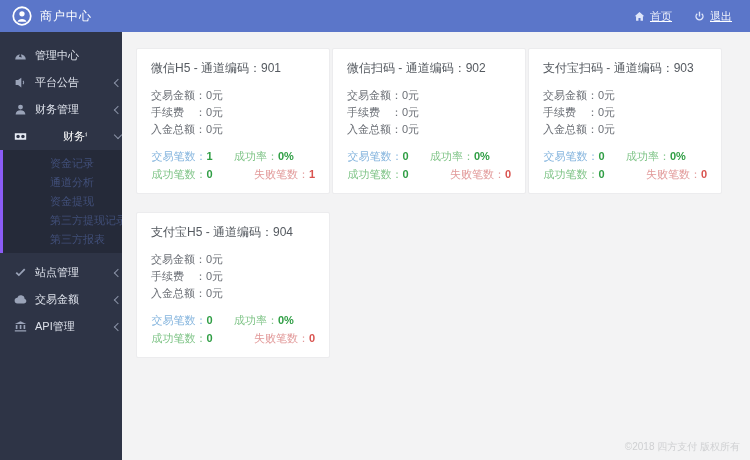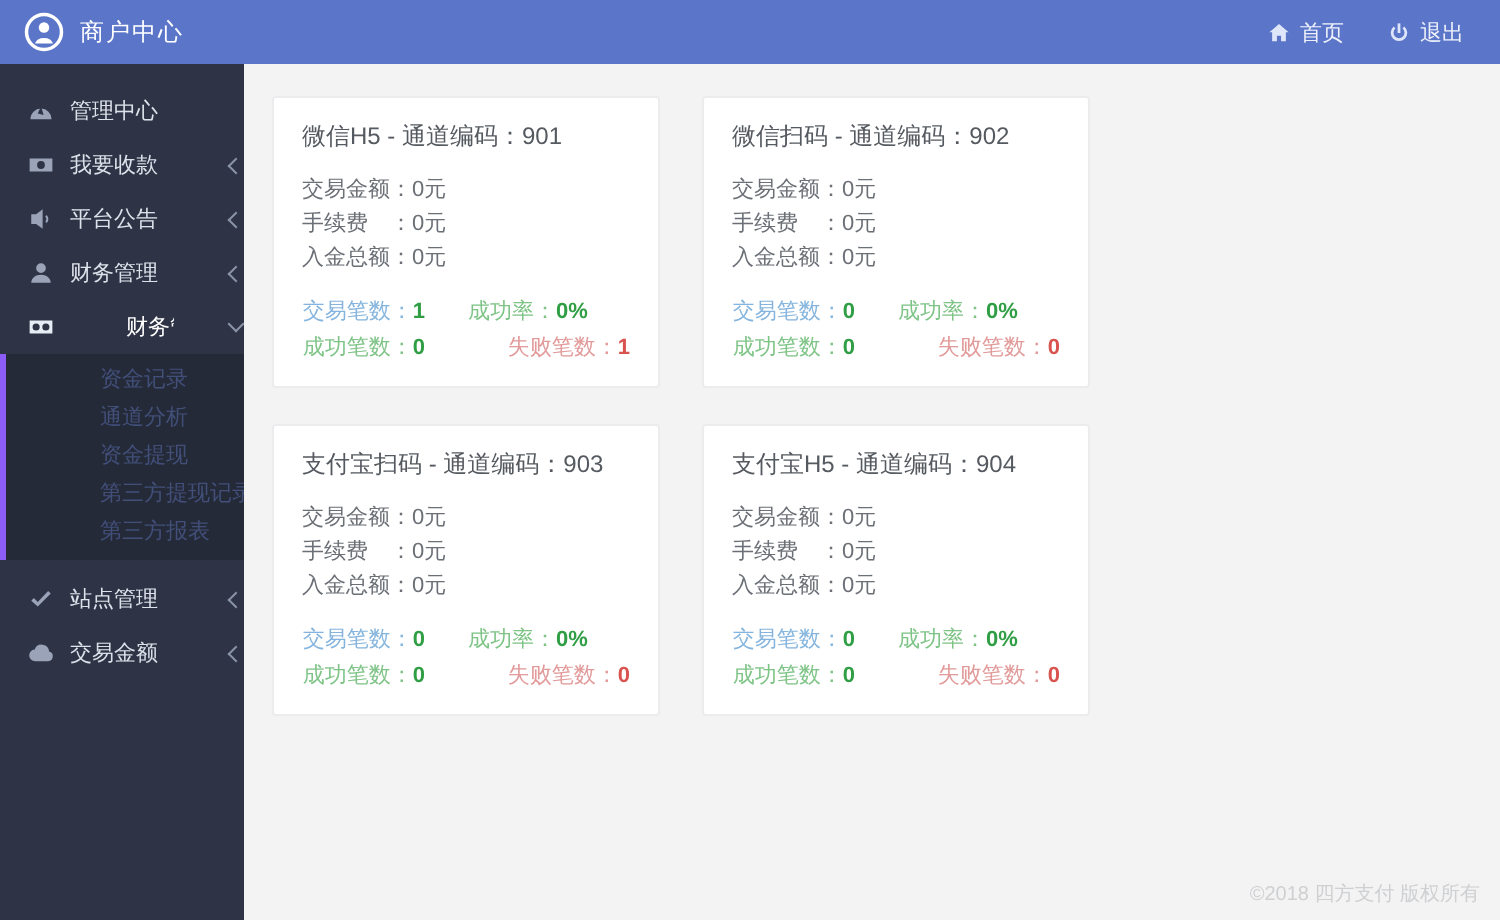--- a/index.html
+++ b/index.html
@@ -3,41 +3,41 @@
 <meta charset="utf-8">
 <style>
   * { margin:0; padding:0; box-sizing:border-box; }
   html,body { width:750px; height:460px; overflow:hidden; font-family:"Liberation Sans","DejaVu Sans",sans-serif; background:#f3f3f4; }
   .page { position:relative; width:750px; height:460px; }
 
   
   .topbar { position:absolute; top:0; left:0; width:750px; height:32px; background:#5b76c9; display:flex; align-items:center; color:#fff; z-index:5; }
   .brand { display:flex; align-items:center; gap:8px; padding-left:12px; }
   .brand-title { font-size:12px; letter-spacing:1px; }
-  .topnav { margin-left:auto; display:flex; align-items:center; gap:22px; padding-right:18px; }
+  .topnav { margin-left:auto; display:flex; align-items:center; gap:22px; padding-right:18px;text-decoration:underline; }
   .topnav-link { display:flex; align-items:center; gap:5px; font-size:11px; color:#eef1fb; cursor:pointer; }
   .topnav-link svg { display:block; }
 
   
   .sidebar { position:absolute; top:32px; left:0; width:130px; height:428px; background:#2e3446; padding-top:10px; }
   .nav-item { height:27px; display:flex; align-items:center; padding:0 9px 0 14px; color:#dde1ea; font-size:11px; cursor:pointer; }
   .nav-item .mi { width:13px; height:13px; margin-right:8px; color:#9aa3b8; flex:0 0 13px; }
   .nav-item.active { color:#ffffff;gap:28px; }
   .nav-item.active .mi { color:#e8ecf5; }
   .nav-label { flex:1; white-space:nowrap; overflow:hidden; }
   .chev { width:6px; height:6px; border-right:1px solid #8a92a6; border-bottom:1px solid #8a92a6; flex:0 0 6px; }
   .chev.left { transform:rotate(135deg); }
   .chev.down { transform:rotate(45deg); margin-top:-3px; }
 
   .submenu { background:rgba(0,0,0,0.18); border-left:3px solid #8b5cf6; padding:4px 16px; }
   .submenu-item { height:19px; line-height:19px; padding-left:31px; font-size:11px; color:#414f79; cursor:pointer; white-space:nowrap; }
 
   
   .main { position:absolute; top:32px; left:122px; width:628px; height:428px; background:#f3f3f4; padding:16px 8px 0 14px; }
-  .cards { display:flex; flex-wrap:wrap; gap:18px 21px; }
+  .cards { display:flex; flex-wrap:wrap; gap:18px 2px; }
   .card { width:194px; background:#ffffff; border:1px solid #ececee; border-radius:2px; padding:11px 14px 10px 14px; }
   .card-title { font-size:12px; color:#555a60; margin-bottom:10px; white-space:nowrap; }
   .detail-line { font-size:11px; color:#6b6f76; line-height:17px; white-space:nowrap; }
   .stats { display:grid; grid-template-columns:1.12fr 1fr; margin-top:9px;text-align:center; }
   .stat { font-size:11px; line-height:18px; white-space:nowrap; }
   .lbl-blue { color:#85b5de; }
   .lbl-green { color:#7fc487; }
   .lbl-red { color:#e29a9a;margin-left:41px; }
   .val-green { color:#2f9e44; font-weight:bold; }
   .val-red { color:#d9534f; font-weight:bold; }
@@ -78,27 +78,20 @@
   <div class="sidebar">
 
     <div class="nav-item">
       <svg class="mi" viewBox="0 0 16 16" fill="currentColor">
         <path d="M1.5 13a6.5 6.5 0 0 1 13 0z"></path>
           <path d="M8 5l1.6 5.5L6 9.5z" fill="#2e3446"></path>
       </svg>
       <span class="nav-label">管理中心</span>
     </div>
 
-    <div class="nav-item">
-      <svg class="mi" viewBox="0 0 16 16" fill="currentColor">
-        <path fill-rule="evenodd" d="M1 4h14v8H1zm7 1.6A2.4 2.4 0 1 0 8 10.4 2.4 2.4 0 0 0 8 5.6z"></path>
-      </svg>
-      <span class="nav-label">我要收款</span>
-      <span class="chev left"></span>
-    </div>
 
     <div class="nav-item">
       <svg class="mi" viewBox="0 0 16 16" fill="currentColor">
         <path d="M9 2v12L5 11H2V5h3zM11.5 5.5c1.4 1.4 1.4 3.6 0 5l-.9-.9c.9-.9.9-2.3 0-3.2z"></path>
       </svg>
       <span class="nav-label">平台公告</span>
       <span class="chev left"></span>
     </div>
 
     <div class="nav-item">
@@ -134,20 +127,27 @@
     </div>
 
     <div class="nav-item">
       <svg class="mi" viewBox="0 0 16 16" fill="currentColor">
         <path d="M4.6 13a3.6 3.6 0 0 1-.5-7.2A4.6 4.6 0 0 1 13 7.1 3 3 0 0 1 12.4 13z"></path>
       </svg>
       <span class="nav-label">交易金额</span>
       <span class="chev left"></span>
     </div>
 
+    <div class="nav-item">
+      <svg class="mi" viewBox="0 0 16 16" fill="currentColor">
+        <path d="M8 1.5L15 5H1zM2.2 6h2v5h-2zm4.9 0h2v5h-2zm4.7 0h2v5h-2zM1 12.5h14V14H1z"></path>
+      </svg>
+      <span class="nav-label">API管理</span>
+      <span class="chev left"></span>
+    </div>
   </div>
 
   <div class="main">
     <div class="cards">
 
       <div class="card">
         <div class="card-title">微信H5 - 通道编码：901</div>
         <div class="detail-line"><span>交易金额：</span><span>0元</span></div>
         <div class="detail-line"><span>手续费　：</span><span>0元</span></div>
         <div class="detail-line"><span>入金总额：</span><span>0元</span></div>

